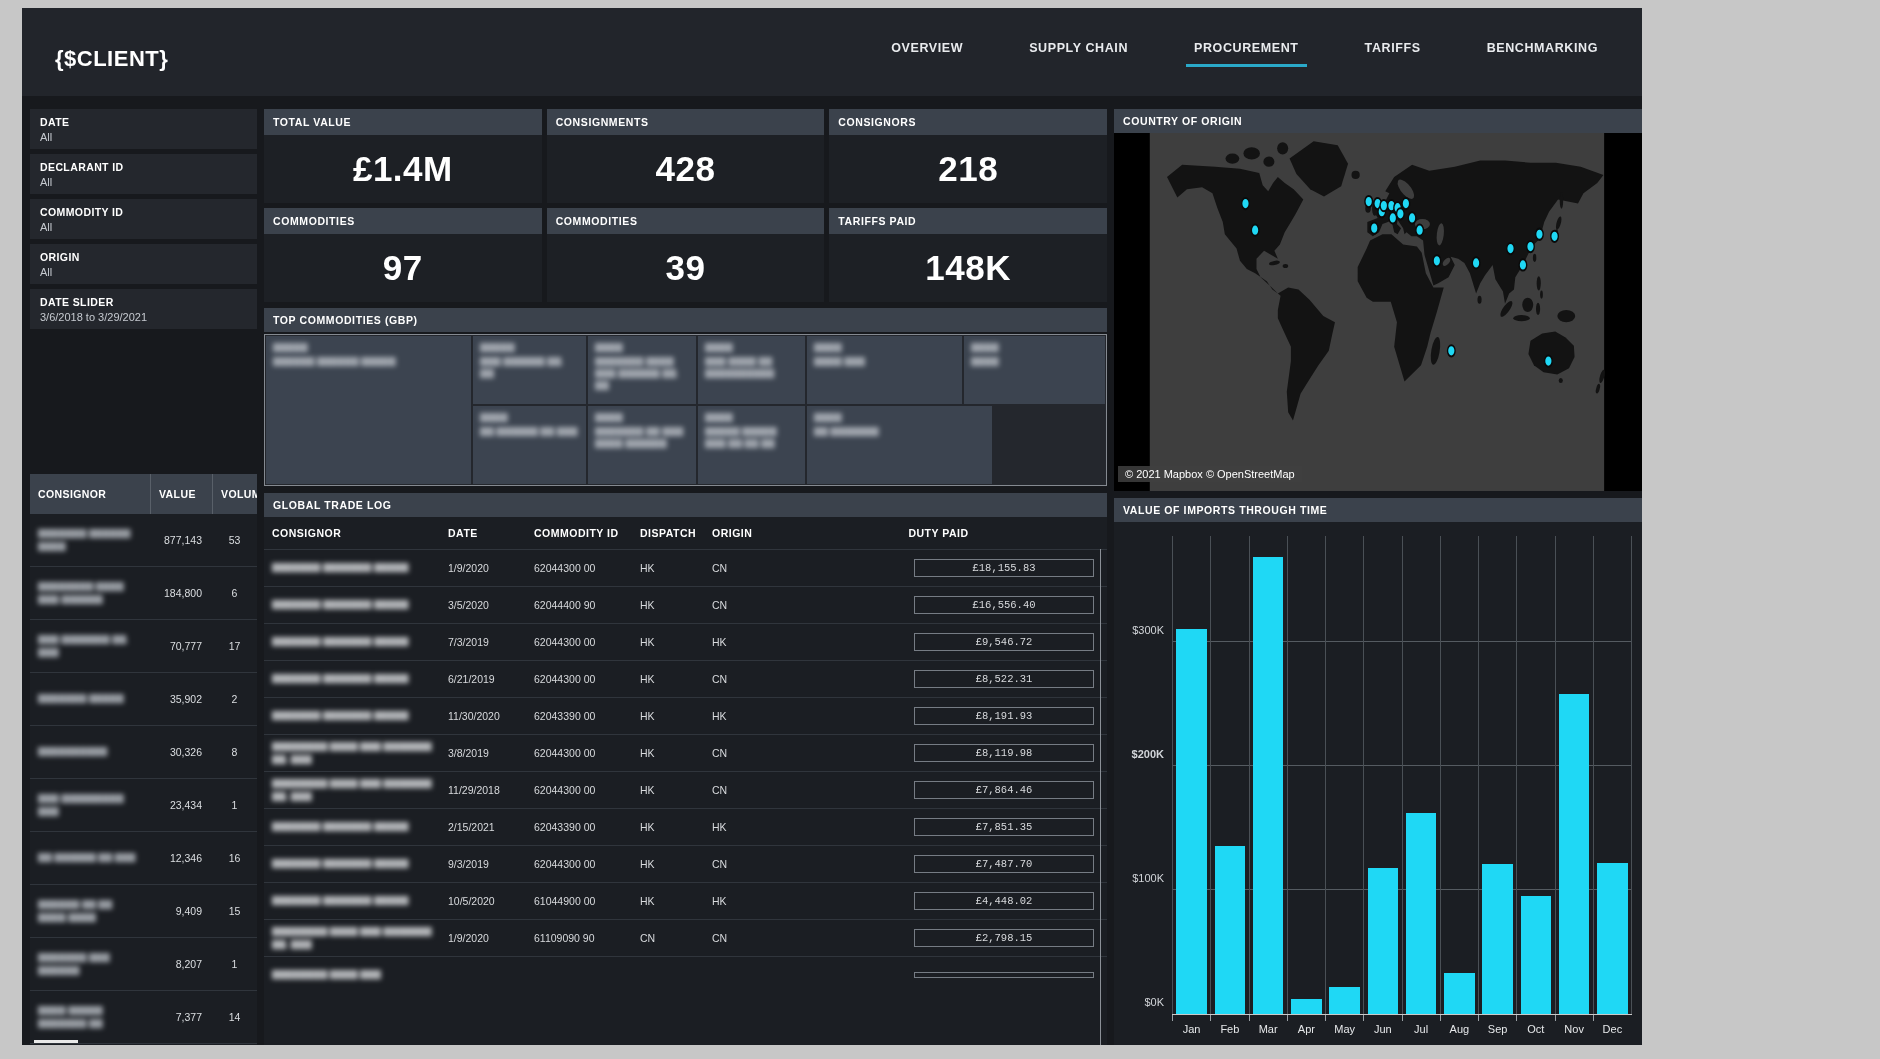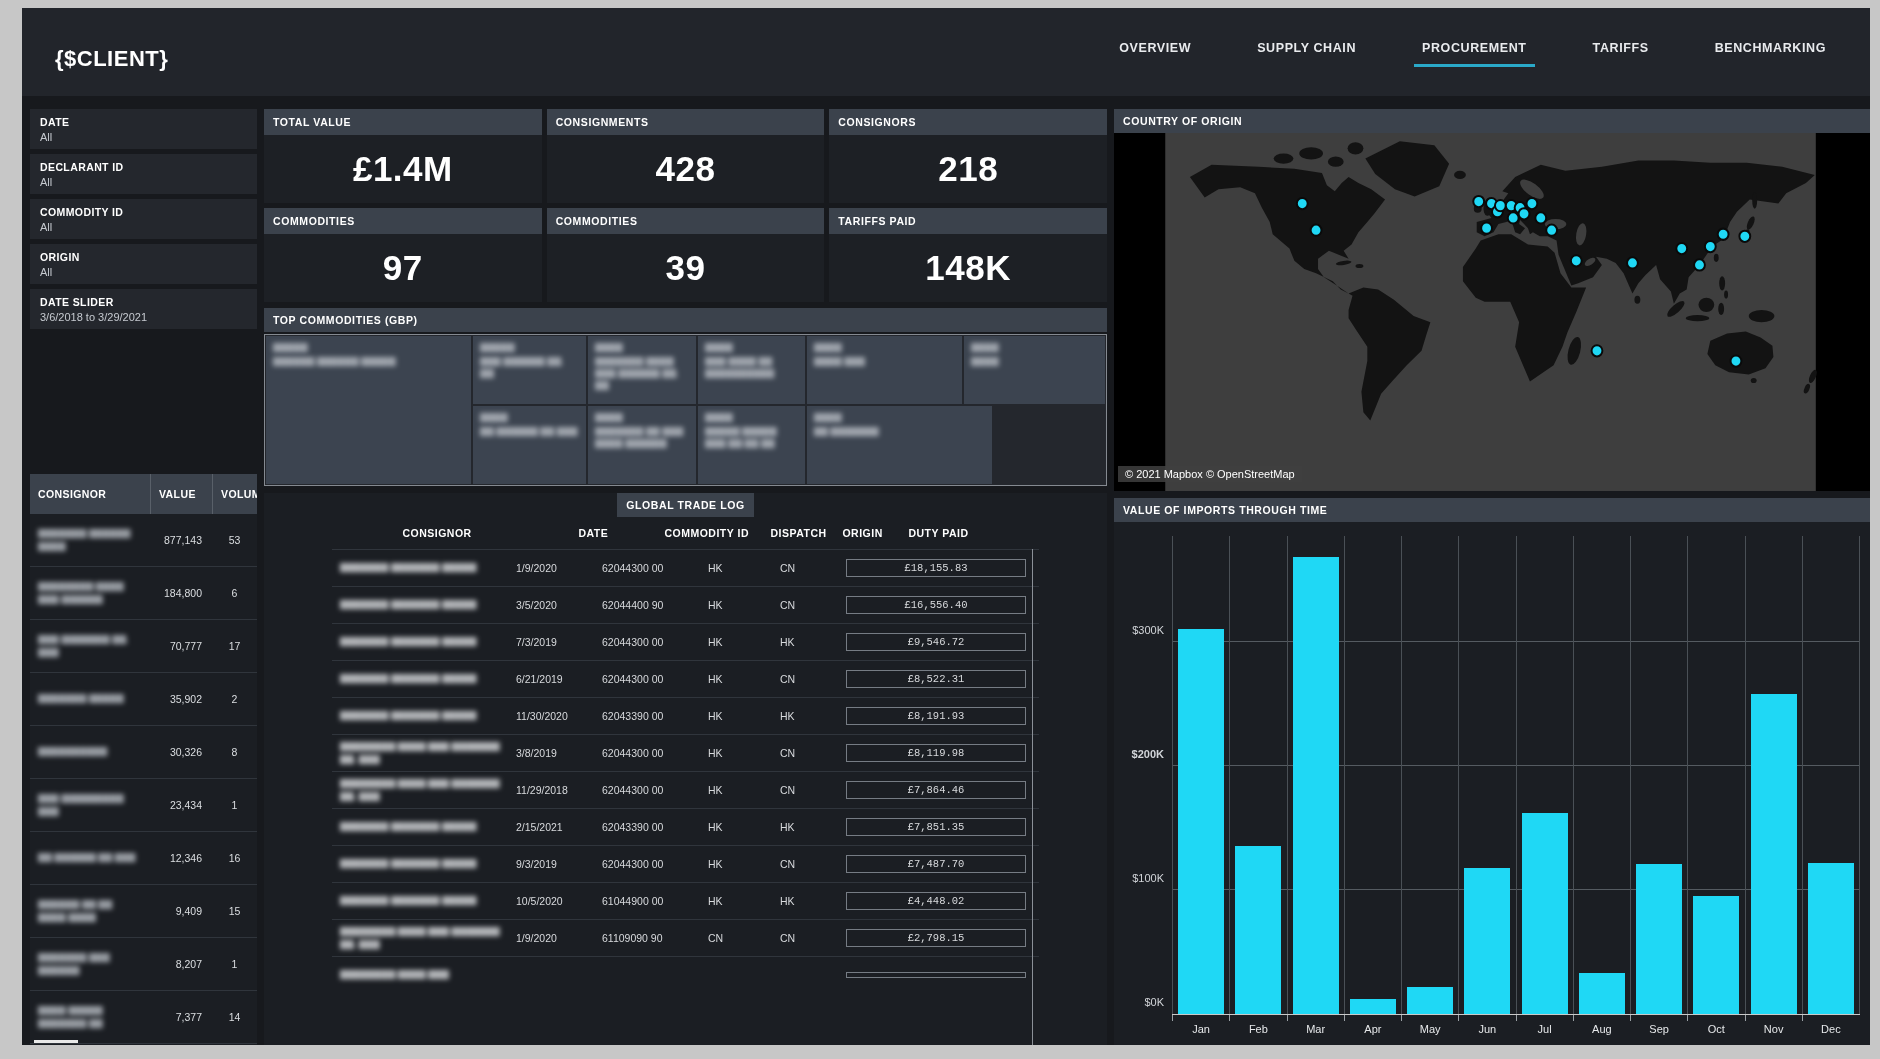--- a/index.html
+++ b/index.html
@@ -1,18 +1,18 @@
 <!DOCTYPE html>
 <html><head>
 <meta charset="utf-8">
 <style>
   * { margin:0; padding:0; box-sizing:border-box; }
   html,body { width:1880px; height:1059px; overflow:hidden; background:#c7c7c7;
               font-family:"Liberation Sans", sans-serif; }
-  .dashboard { position:absolute; left:22px; top:8px; width:1848px; height:1037px;
+  .dashboard { position:absolute; left:22px; top:8px; width:1620px; height:1037px;
                background:#17191d; display:flex; flex-direction:column; }
 
   
   .topbar { height:88px; background:#22252b; flex:0 0 auto; display:flex;
             align-items:center; justify-content:space-between; padding:0 42px 0 33px; }
   .logo { color:#fff; font-size:22px; font-weight:bold; letter-spacing:.5px; margin-top:14px; }
   .nav { display:flex; gap:62px; align-items:flex-end; margin-top:-6px; }
   .tab { color:#e9ebee; font-size:12.5px; font-weight:bold; letter-spacing:.6px;
          padding:10px 2px 12px; cursor:pointer; position:relative; }
   .tab.active::after { content:""; position:absolute; left:-6px; right:-6px; bottom:0;
@@ -62,21 +62,21 @@
   .treemap-panel { margin-top:6px; }
   .treemap { height:152px; background:#24272d; border:1px solid #858a91; margin-top:2px;
              display:flex; gap:2px; padding:1px; }
   .tm-cell { background:#3c4450; padding:6px 7px; overflow:hidden; cursor:pointer; }
   .tm-line1 { font-size:9px; line-height:1.3; }
   .tm-line2 { font-size:9px; line-height:1.35; margin-top:1px; }
   .tm-col { display:flex; flex-direction:column; gap:2px; }
 
   
   .tradelog { margin-top:7px; flex:1; min-height:0; background:#1b1e23; display:flex;
-              flex-direction:column; overflow:hidden;align-items:center; }
+              flex-direction:column; overflow:hidden; }
   .tl-head, .tl-row { display:grid; grid-template-columns:176px 86px 106px 72px 66px 1fr; }
   .tl-head { height:32px; align-items:center; flex:0 0 auto; }
   .tl-head span { color:#fff; font-size:10.5px; font-weight:bold; letter-spacing:.5px; padding:0 8px; }
   .tl-body { flex:1; overflow:hidden; position:relative; }
   .tl-body::after { content:""; position:absolute; top:0; bottom:0; right:6px; width:1px; background:#8b9097; }
   .tl-row { min-height:37px; align-items:center; border-top:1px solid #30353c; cursor:pointer; }
   .tl-row span { color:#d8dadd; font-size:10.5px; padding:2px 8px; }
   .tl-row .tl-name { font-size:9px; line-height:1.45; max-height:32px; overflow:hidden; }
   .tl-duty-wrap { display:flex; justify-content:flex-end; padding-right:13px !important; }
   .tl-duty { border:1px solid #767c84; width:180px; text-align:center; color:#fff;

